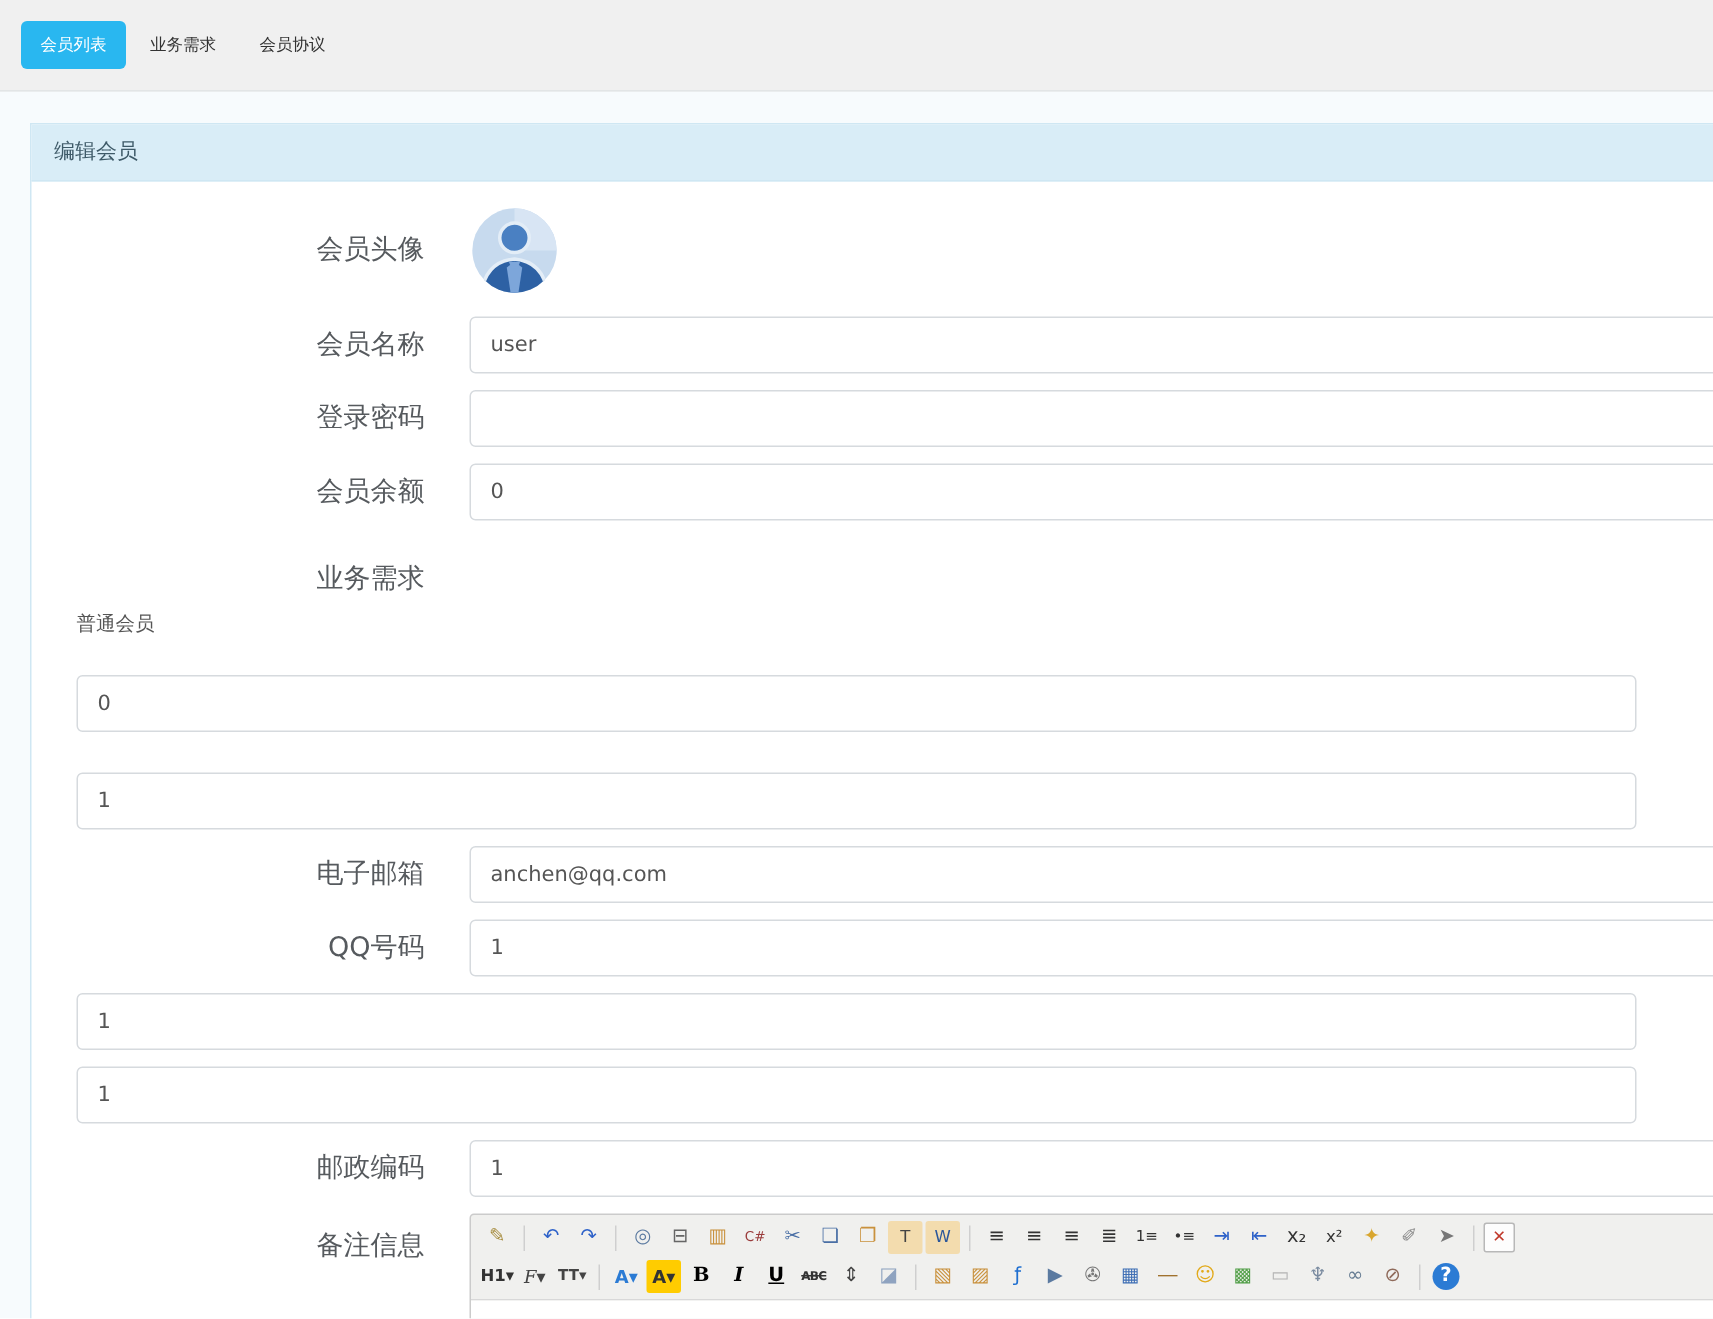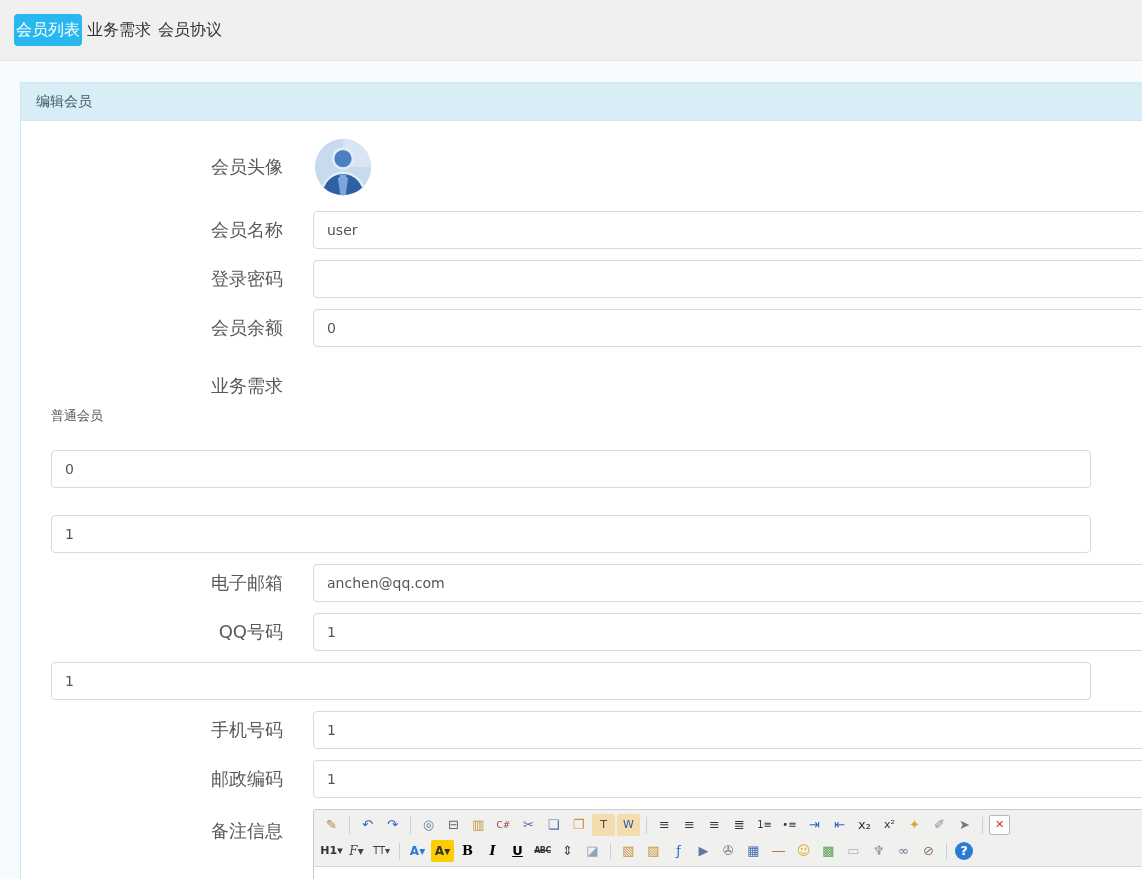--- a/index.html
+++ b/index.html
@@ -2,21 +2,21 @@
 <html style="--accent: #29b7f0; --topbar_bg: #f0f0f0; --content_bg: #f7fbfd; --panel_header_bg: #d9edf7; --panel_border: #cfe7f3; --input_border: #d6dade; --toolbar_bg: #f0f0ee;"><head>
 <meta charset="utf-8">
 <style>
   html,body{margin:0;padding:0;}
   body{font-family:"DejaVu Sans","Liberation Sans",sans-serif;}
   .viewport{position:relative;width:1142px;height:879px;overflow:hidden;background:var(--content_bg,#f7fbfd);}
 
   
   .topbar{height:61px;background:var(--topbar_bg,#f0f0f0);border-bottom:1px solid #e2e5e6;
           display:flex;align-items:flex-start;padding:14px 0 0 14px;box-sizing:border-box;}
-  .tab{font-size:16px;color:#333;padding:8px 2px;border-radius:4px;cursor:pointer;margin-right:3px;line-height:16px;}
+  .tab{font-size:11px;color:#333;padding:8px 13px;border-radius:4px;cursor:pointer;margin-right:3px;line-height:16px;}
   .tab.active{background:var(--accent,#29b7f0);color:#fff;}
 
   
   .panel{margin:21px 0 0 20px;width:1480px;background:#fff;border:1px solid var(--panel_border,#cfe7f3);}
   .panel-header{height:37px;line-height:37px;background:var(--panel_header_bg,#d9edf7);
                 border-bottom:1px solid var(--panel_border,#cfe7f3);padding-left:15px;
                 font-size:14px;color:#3e5a68;}
   .panel-body{padding:16px 0 60px 0;min-height:720px;}
 
   
@@ -42,21 +42,21 @@
   .tb-row{display:flex;align-items:center;height:26px;}
   .tbi{width:23px;height:22px;line-height:22px;text-align:center;font-size:13px;margin:0 1px;
        border-radius:2px;cursor:pointer;flex:none;overflow:hidden;white-space:nowrap;}
   .tb-sep{width:1px;height:17px;background:#cfcfcf;margin:0 5px;flex:none;}
   .tbi-bold{font-weight:700;color:#000;font-family:"DejaVu Serif","Liberation Serif",serif;}
   .tbi-italic{font-style:italic;font-weight:700;font-family:"DejaVu Serif","Liberation Serif",serif;color:#000;}
   .tbi-underline{text-decoration:underline;font-weight:700;color:#000;}
   .tbi-strikethrough{text-decoration:line-through;font-size:8px;font-weight:700;color:#333;letter-spacing:-0.5px;}
   .tbi-formatblock{font-weight:700;font-size:11px;}
   .tbi-fontname{font-style:italic;font-family:"DejaVu Serif","Liberation Serif",serif;font-size:12px;}
-  .tbi-fontsize{font-size:10px;font-weight:400;}
+  .tbi-fontsize{font-size:10px;font-weight:700;}
   .tbi-forecolor,.tbi-hilitecolor{font-weight:700;font-size:12px;}
   .tbi-about{border-radius:50%;font-weight:700;width:18px;height:18px;line-height:18px;margin:0 3px;}
   .tbi-fullscreen{border:1px solid #b8b8b8;background:#fdfdfd;width:19px;height:18px;line-height:18px;font-size:11px;font-weight:700;}
   .ed-content{background:#fff;height:110px;cursor:text;}
 </style>
 </head>
 <body>
 
 <div class="viewport">
 
@@ -132,21 +132,20 @@
       <div class="form-row">
         <div class="f-label">QQ号码</div>
         <div class="f-ctrl"><input class="f-input" type="text" value="1" style=""></div>
       </div>
 
       <div class="form-row">
         <div class="f-ctrl"><input class="f-input" type="text" value="1" style=""></div>
       </div>
 
       <div class="form-row">
-        <div class="f-label">手机号码</div>
         <div class="f-ctrl"><input class="f-input" type="text" value="1" style=""></div>
       </div>
 
       <div class="form-row">
         <div class="f-label">邮政编码</div>
         <div class="f-ctrl"><input class="f-input" type="text" value="1" style=""></div>
       </div>
 
       <div class="form-row row-editor">
         <div class="f-label">备注信息</div>

